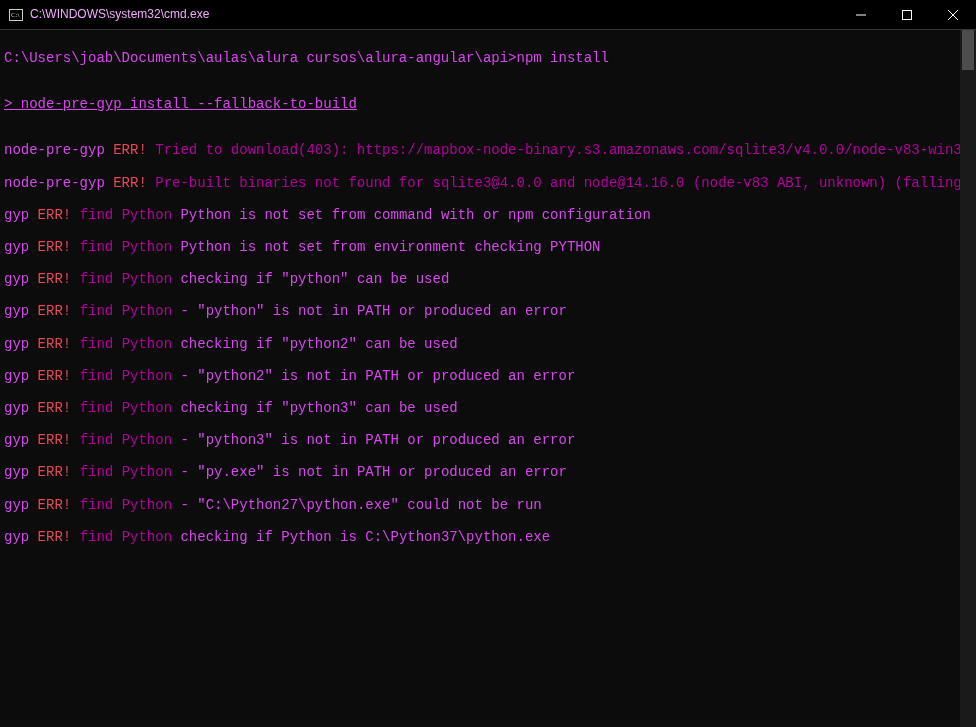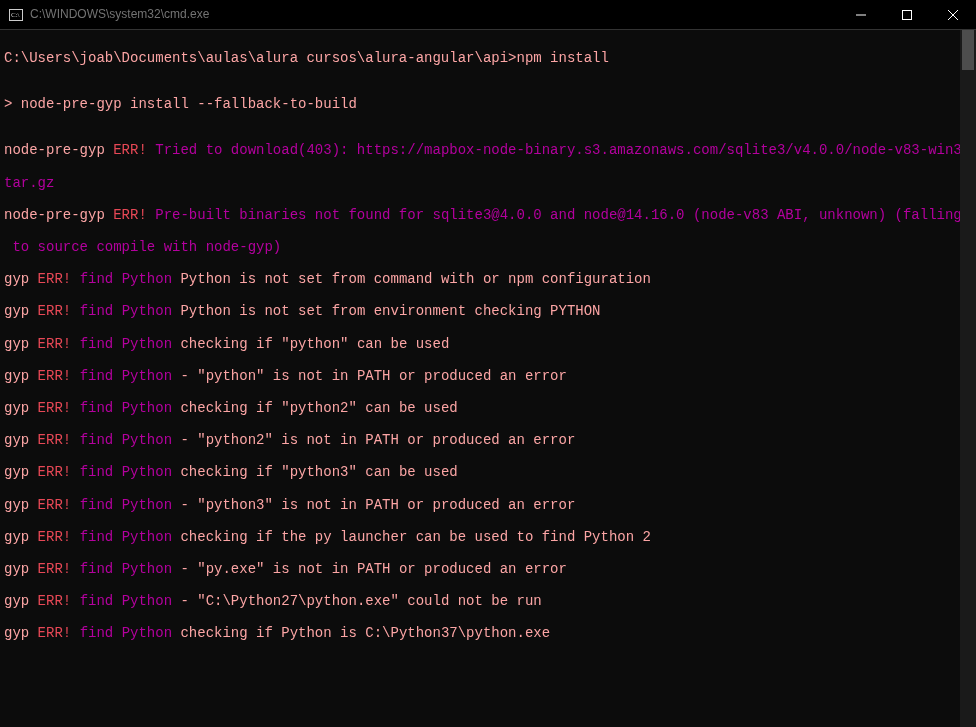--- a/index.html
+++ b/index.html
@@ -26,21 +26,21 @@
       height: 16px;
       margin-left: 8px;
       margin-right: 6px;
       display: inline-flex;
       align-items: center;
       justify-content: center;
       color: #ccc;
       font-size: 11px;
     }
     .titlebar-title {
-      color: #737373;
+      color: #f0abfc;
       font-size: 12px;
       font-family: 'Segoe UI', Tahoma, sans-serif;
       flex: 1;
     }
     .window-controls {
       display: flex;
       height: 100%;
     }
     .window-btn {
       width: 46px;
@@ -70,25 +70,25 @@
     }
     .scrollbar-thumb {
       position: absolute;
       top: 0;
       left: 2px;
       width: 12px;
       height: 40px;
       background: #4d4d4d;
     }
     .line { display: block; }
-    .white { color: #fca5a5; }
+    .white { color: #d946ef; }
     .red { color: #e74856; font-family: Liberation Mono, monospace; }
     .magenta { color: #b4009e; }
     .prompt-line { margin-bottom: 14px; }
-    .gap { margin-bottom: 14px; }
+    .gap { margin-bottom: 14px; text-decoration: underline; }
   </style>
 </head>
 <body>
 
 <div class="titlebar">
   <span class="titlebar-icon">
     <svg width="14" height="12" viewBox="0 0 14 12">
         <rect x="0.5" y="0.5" width="13" height="11" fill="#000" stroke="#ccc"></rect>
         <text x="2" y="8" font-size="7" fill="#ccc" font-family="Consolas">C:\</text>
       </svg>
@@ -111,32 +111,29 @@
           <line x1="10" y1="0" x2="0" y2="10"></line>
         </svg>
     </div>
   </div>
 </div>
 
 <div class="terminal">
 <span class="line prompt-line white">C:\Users\joab\Documents\aulas\alura cursos\alura-angular\api&gt;npm install</span>
 <span class="line white gap">&gt; node-pre-gyp install --fallback-to-build</span>
 <span class="line"><span class="white">node-pre-gyp </span><span class="red">ERR! </span><span class="magenta">Tried to download(403): https://mapbox-node-binary.s3.amazonaws.com/sqlite3/v4.0.0/node-v83-win32-x64.</span></span>
-<span class="line"><span class="magenta">tar.gz</span></span>
 <span class="line"><span class="white">node-pre-gyp </span><span class="red">ERR! </span><span class="magenta">Pre-built binaries not found for sqlite3@4.0.0 and node@14.16.0 (node-v83 ABI, unknown) (falling back</span></span>
-<span class="line"><span class="magenta"> to source compile with node-gyp)</span></span>
 <span class="line"><span class="white">gyp </span><span class="red">ERR! </span><span class="magenta">find Python</span><span class="white"> Python is not set from command with or npm configuration</span></span>
 <span class="line"><span class="white">gyp </span><span class="red">ERR! </span><span class="magenta">find Python</span><span class="white"> Python is not set from environment checking PYTHON</span></span>
 <span class="line"><span class="white">gyp </span><span class="red">ERR! </span><span class="magenta">find Python</span><span class="white"> checking if "python" can be used</span></span>
 <span class="line"><span class="white">gyp </span><span class="red">ERR! </span><span class="magenta">find Python</span><span class="white"> - "python" is not in PATH or produced an error</span></span>
 <span class="line"><span class="white">gyp </span><span class="red">ERR! </span><span class="magenta">find Python</span><span class="white"> checking if "python2" can be used</span></span>
 <span class="line"><span class="white">gyp </span><span class="red">ERR! </span><span class="magenta">find Python</span><span class="white"> - "python2" is not in PATH or produced an error</span></span>
 <span class="line"><span class="white">gyp </span><span class="red">ERR! </span><span class="magenta">find Python</span><span class="white"> checking if "python3" can be used</span></span>
 <span class="line"><span class="white">gyp </span><span class="red">ERR! </span><span class="magenta">find Python</span><span class="white"> - "python3" is not in PATH or produced an error</span></span>
-<span class="line"><span class="white">gyp </span><span class="red">ERR! </span><span class="magenta">find Python</span><span class="white"> checking if the py launcher can be used to find Python 2</span></span>
 <span class="line"><span class="white">gyp </span><span class="red">ERR! </span><span class="magenta">find Python</span><span class="white"> - "py.exe" is not in PATH or produced an error</span></span>
 <span class="line"><span class="white">gyp </span><span class="red">ERR! </span><span class="magenta">find Python</span><span class="white"> - "C:\Python27\python.exe" could not be run</span></span>
 <span class="line"><span class="white">gyp </span><span class="red">ERR! </span><span class="magenta">find Python</span><span class="white"> checking if Python is C:\Python37\python.exe</span></span>
 
 
 
 
 
 
 

